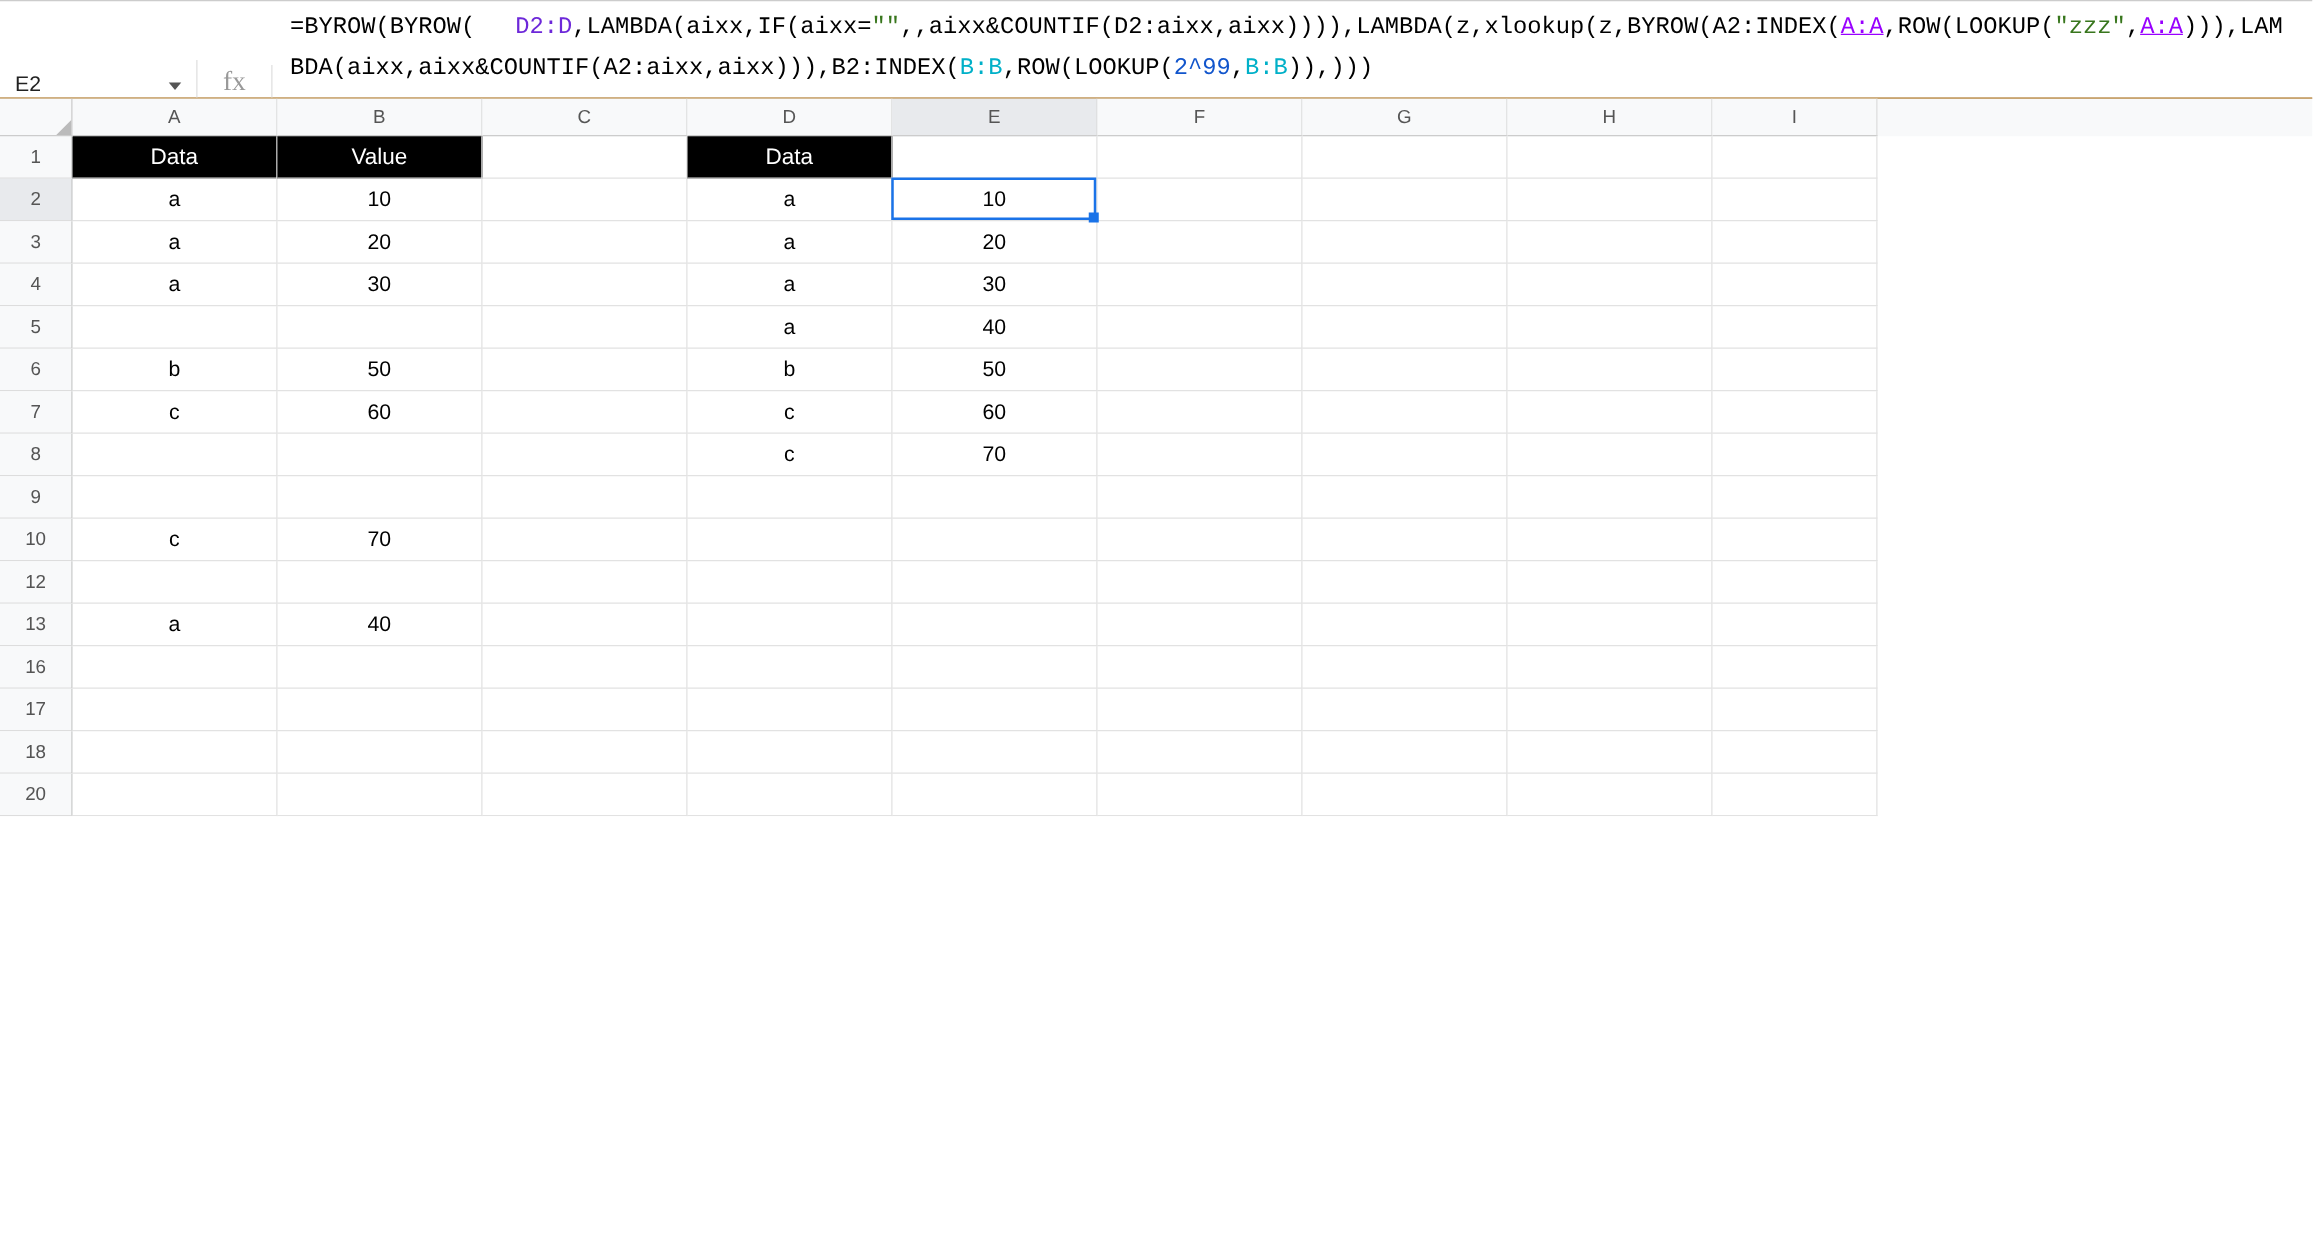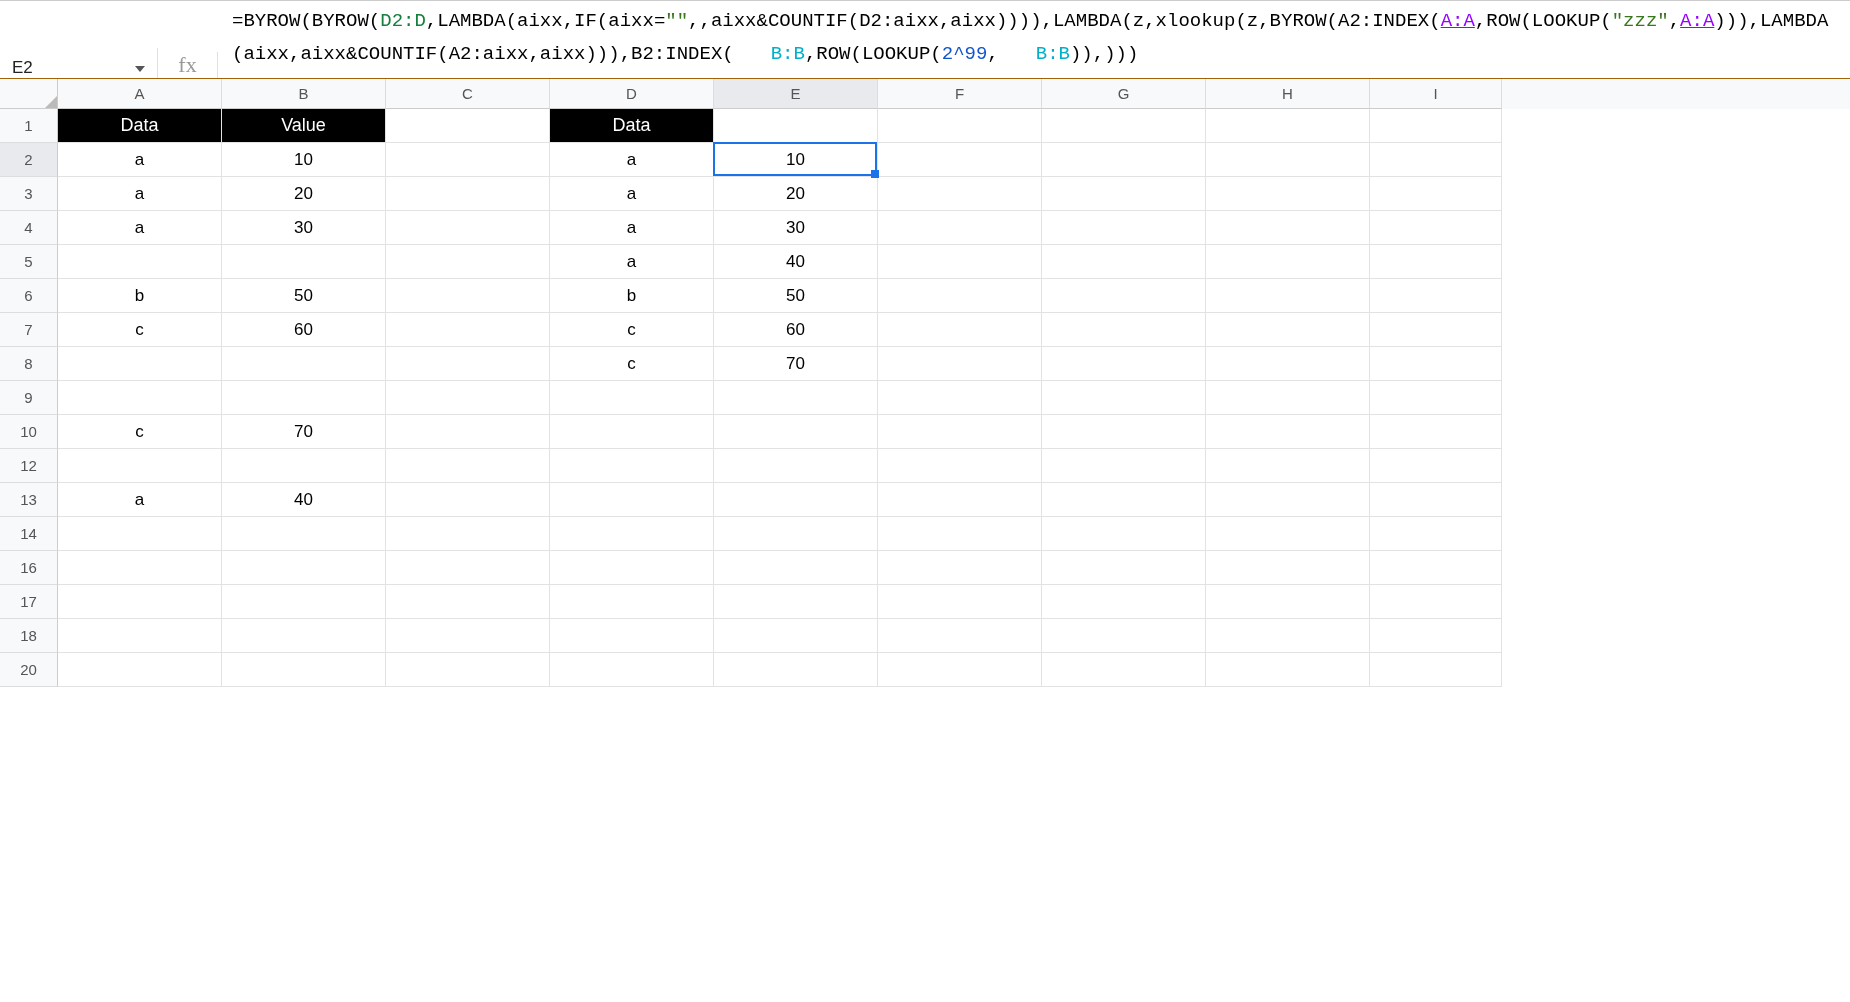--- a/index.html
+++ b/index.html
@@ -57,24 +57,24 @@
   .formula-content {
     flex: 1;
     padding: 8px 14px;
     font-family: "Courier New", monospace;
     font-size: 19px;
     line-height: 1.7;
     color: #000;
     white-space: pre-wrap;
     word-break: break-word;
   }
-  .tok-orange { color: #15803d; }
+  .tok-orange { color: #6d28d9; margin-left: 32px; }
   .tok-green  { color: #38761d; }
   .tok-purple { color: #9900ff; text-decoration: underline; }
-  .tok-teal   { color: #00b0c8; margin-left: 37px; }
+  .tok-teal   { color: #00b0c8; }
   .tok-blue   { color: #1155cc; }
 
   .sheet-wrap { position: relative; }
   .col-headers {
     display: flex;
     background: #f8f9fa;
   }
   .corner {
     width: 58px;
     height: 30px;
@@ -331,32 +331,20 @@
         <div class="cell col-B">40</div>
         <div class="cell col-C"></div>
         <div class="cell col-D"></div>
         <div class="cell col-E"></div>
         <div class="cell col-F"></div>
         <div class="cell col-G"></div>
         <div class="cell col-H"></div>
         <div class="cell col-I"></div>
       </div>
       <div class="row">
-        <div class="row-head">14</div>
-        <div class="cell col-A"></div>
-        <div class="cell col-B"></div>
-        <div class="cell col-C"></div>
-        <div class="cell col-D"></div>
-        <div class="cell col-E"></div>
-        <div class="cell col-F"></div>
-        <div class="cell col-G"></div>
-        <div class="cell col-H"></div>
-        <div class="cell col-I"></div>
-      </div>
-      <div class="row">
         <div class="row-head">16</div>
         <div class="cell col-A"></div>
         <div class="cell col-B"></div>
         <div class="cell col-C"></div>
         <div class="cell col-D"></div>
         <div class="cell col-E"></div>
         <div class="cell col-F"></div>
         <div class="cell col-G"></div>
         <div class="cell col-H"></div>
         <div class="cell col-I"></div>

